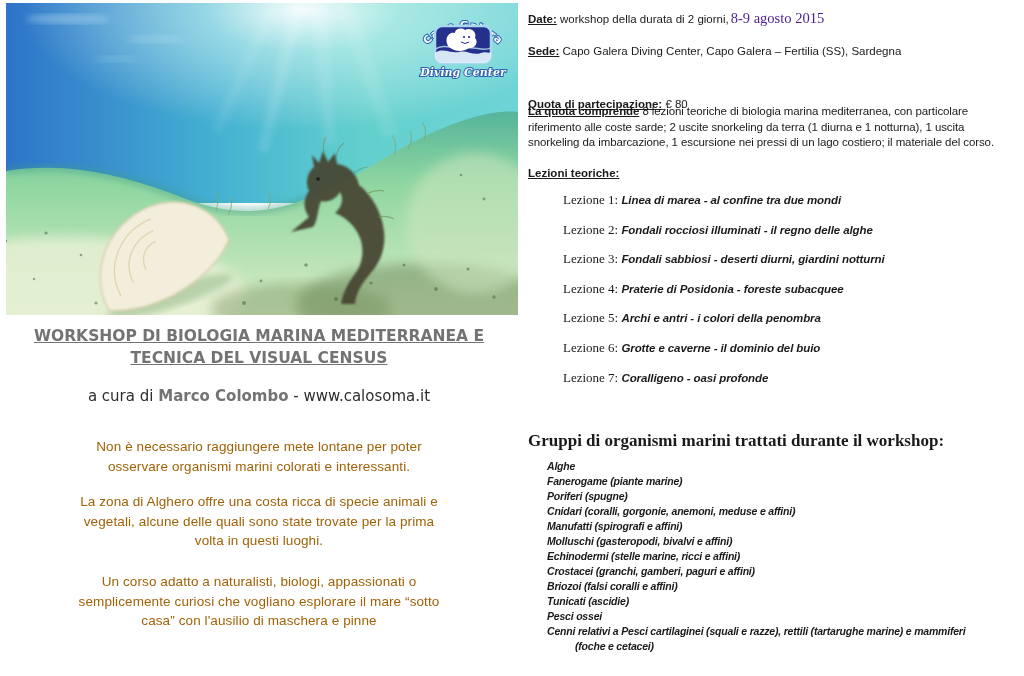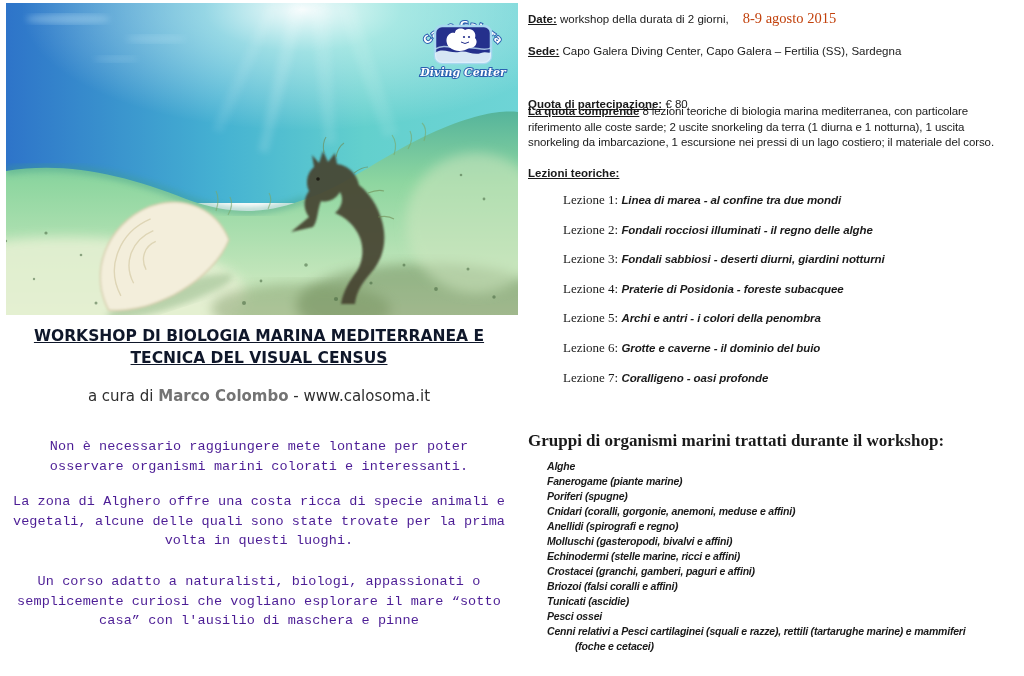--- a/index.html
+++ b/index.html
@@ -9,41 +9,41 @@
     font-family:"Liberation Sans", sans-serif; color:#1a1a1a; overflow:hidden;
   }
 
   
   .photo { position:absolute; left:6px; top:3px; width:512px; height:312px; }
   .photo svg { display:block; }
 
   .workshop-title {
     position:absolute; left:0; top:325px; width:518px; text-align:center;
     font-family:"DejaVu Sans", sans-serif; font-weight:bold; font-size:15.5px;
-    line-height:22px; color:#0f172a; text-decoration:underline; white-space:pre-line;
+    line-height:22px; color:#737373; text-decoration:underline; white-space:pre-line;
   }
   .byline {
     position:absolute; left:0; top:387px; width:518px; text-align:center;
     font-family:"DejaVu Sans", sans-serif; font-size:15px; color:#2e2e2e;
   }
   .byline .bname { font-weight:bold; color:#737373; }
   .intro-p {
     position:absolute; left:4px; width:510px; text-align:center;
-    font-family:Liberation Mono, monospace; font-size:13.5px; line-height:19.5px;
-    color:#4c1d95; white-space:pre-line; letter-spacing:0.1px;
+    font-family:Liberation Sans, sans-serif; font-size:13.5px; line-height:19.5px;
+    color:#a16207; white-space:pre-line; letter-spacing:0.1px;
   }
   .p1 { top:437px; } .p2 { top:492px; } .p3 { top:572px; }
 
   
   .rcol { position:absolute; left:528px; top:0; width:492px; font-size:11.5px; color:#1a1a1a; }
   .row { position:absolute; left:0; width:492px; line-height:15px; }
   .lbl { font-weight:bold; text-decoration:underline; }
   .date-row { top:11px; }
   .date-red {
-    font-family:"Liberation Serif", serif; color:#c2410c; font-size:14.5px; margin-left:14px;
+    font-family:"Liberation Serif", serif; color:#4c1d95; font-size:14.5px; margin-left:2px;
   }
   .sede-row { top:44px; }
   .quota-row { top:77px;margin-top:20px; }
   .comprende { top:104px; white-space:pre-line; line-height:15.5px; letter-spacing:-0.1px; }
   .lezioni-head { top:166px; }
   .lessons { position:absolute; left:35px; top:192px; width:457px; }
   .lesson-row { height:29.6px; white-space:nowrap; }
   .lesson-lbl { font-family:"Liberation Serif", serif; font-size:13px; }
   .lesson-title { font-style:italic; font-weight:bold; font-size:11.5px; letter-spacing:-0.1px; }
   .gruppi-head {
@@ -240,21 +240,21 @@
       <div class="lesson-row"><span class="lesson-lbl">Lezione 7:</span> <span class="lesson-title">Coralligeno - oasi profonde</span></div>
     </div>
 
     <div class="row gruppi-head">Gruppi di organismi marini trattati durante il workshop:</div>
 
     <ul class="groups">
       <li>Alghe</li>
       <li>Fanerogame (piante marine)</li>
       <li>Poriferi (spugne)</li>
       <li>Cnidari (coralli, gorgonie, anemoni, meduse e affini)</li>
-      <li>Anellidi (spirografi e regno)</li>
+      <li>Manufatti (spirografi e affini)</li>
       <li>Molluschi (gasteropodi, bivalvi e affini)</li>
       <li>Echinodermi (stelle marine, ricci e affini)</li>
       <li>Crostacei (granchi, gamberi, paguri e affini)</li>
       <li>Briozoi (falsi coralli e affini)</li>
       <li>Tunicati (ascidie)</li>
       <li>Pesci ossei</li>
       <li>Cenni relativi a Pesci cartilaginei (squali e razze), rettili (tartarughe marine) e mammiferi
 (foche e cetacei)</li>
     </ul>
 

